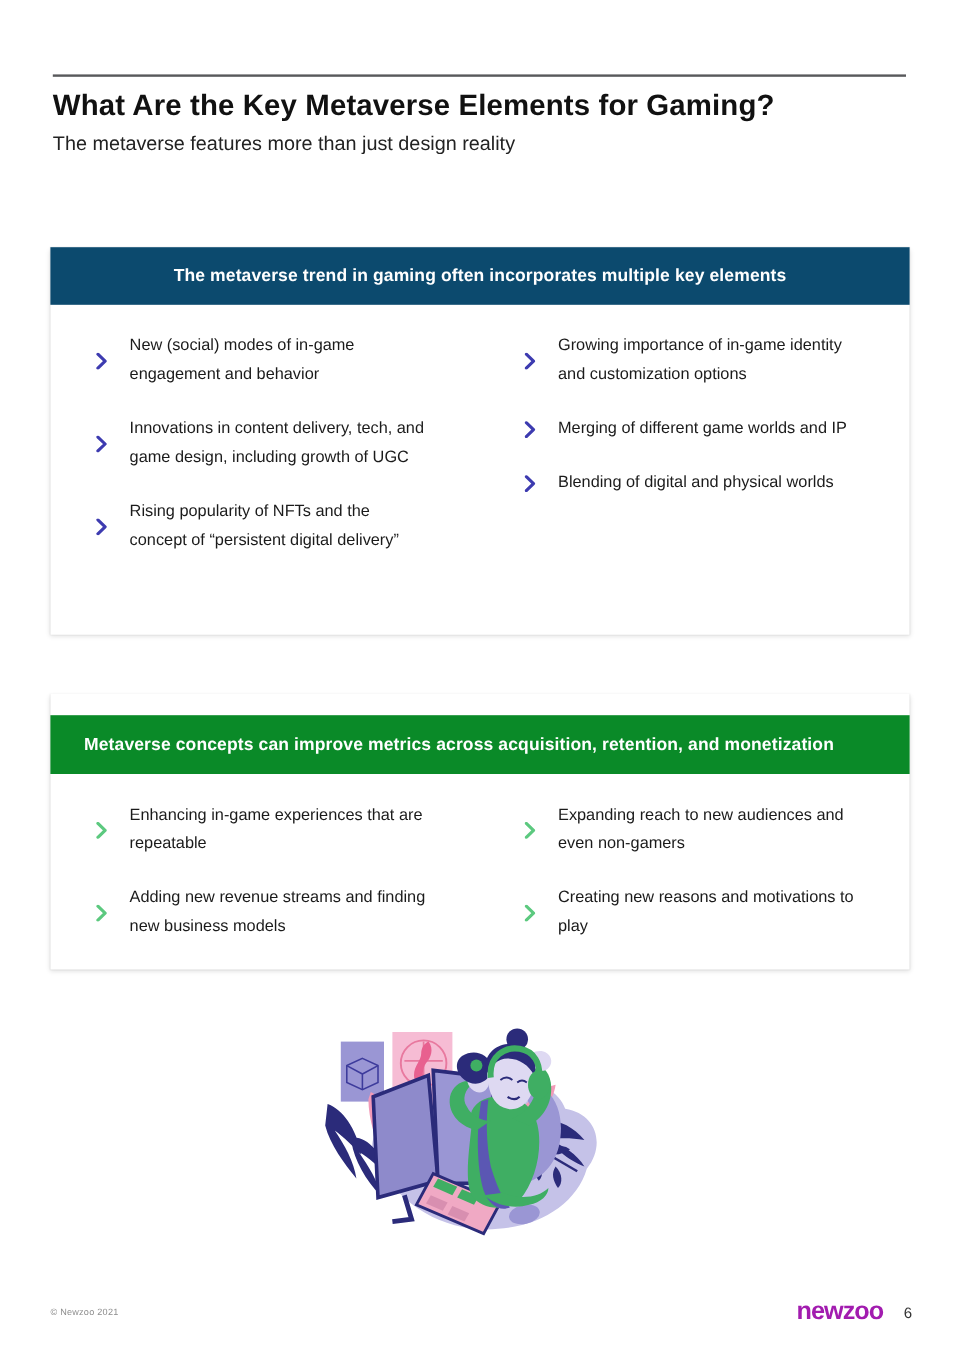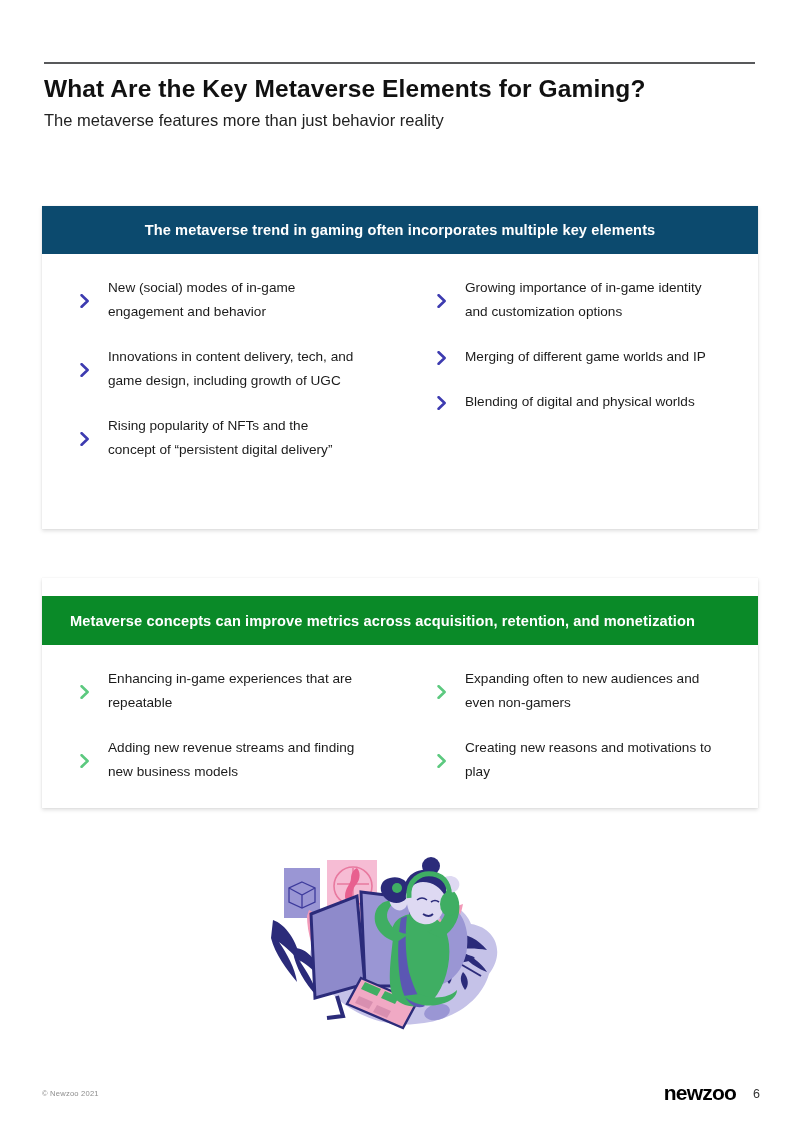--- a/index.html
+++ b/index.html
@@ -137,36 +137,36 @@
     color: #8d8d8d;
     letter-spacing: 0.2px;
   }
   .footer-logo {
     position: absolute;
     right: 64px;
     top: 1081px;
     font-size: 21px;
     font-weight: bold;
     letter-spacing: -0.8px;
-    color: #000000;
+    color: #a21caf;
   }
   .footer-page {
     position: absolute;
     right: 40px;
     top: 1087px;
     font-size: 12.5px;
     color: #333333;
   }
 </style>
 </head>
 <body>
 
 <div class="top-rule"></div>
 <div class="page-title">What Are the Key Metaverse Elements for Gaming?</div>
-<div class="page-subtitle">The metaverse features more than just behavior reality</div>
+<div class="page-subtitle">The metaverse features more than just design reality</div>
 
 <div class="card" id="card-purple">
   <div class="card-header purple">The metaverse trend in gaming often incorporates multiple key elements</div>
   <div class="card-body">
     <div class="col left">
       <div class="bullet">
         <span class="chev">
           <svg width="11" height="14" viewBox="0 0 11 14">
               <path d="M1.6 1.2 L7.6 7 L1.6 12.8" stroke="#3d3bb0" stroke-width="2.6" fill="none" stroke-linecap="round" stroke-linejoin="round"></path>
             </svg>
@@ -240,21 +240,21 @@
         <span class="btext">Adding new revenue streams and finding new business models</span>
       </div>
     </div>
     <div class="col right">
       <div class="bullet">
         <span class="chev">
           <svg width="11" height="14" viewBox="0 0 11 14">
               <path d="M1.6 1.2 L7.6 7 L1.6 12.8" stroke="#5cc97f" stroke-width="2.6" fill="none" stroke-linecap="round" stroke-linejoin="round"></path>
             </svg>
         </span>
-        <span class="btext">Expanding often to new audiences and even non-gamers</span>
+        <span class="btext">Expanding reach to new audiences and even non-gamers</span>
       </div>
       <div class="bullet">
         <span class="chev">
           <svg width="11" height="14" viewBox="0 0 11 14">
               <path d="M1.6 1.2 L7.6 7 L1.6 12.8" stroke="#5cc97f" stroke-width="2.6" fill="none" stroke-linecap="round" stroke-linejoin="round"></path>
             </svg>
         </span>
         <span class="btext">Creating new reasons and motivations to play</span>
       </div>
     </div>

